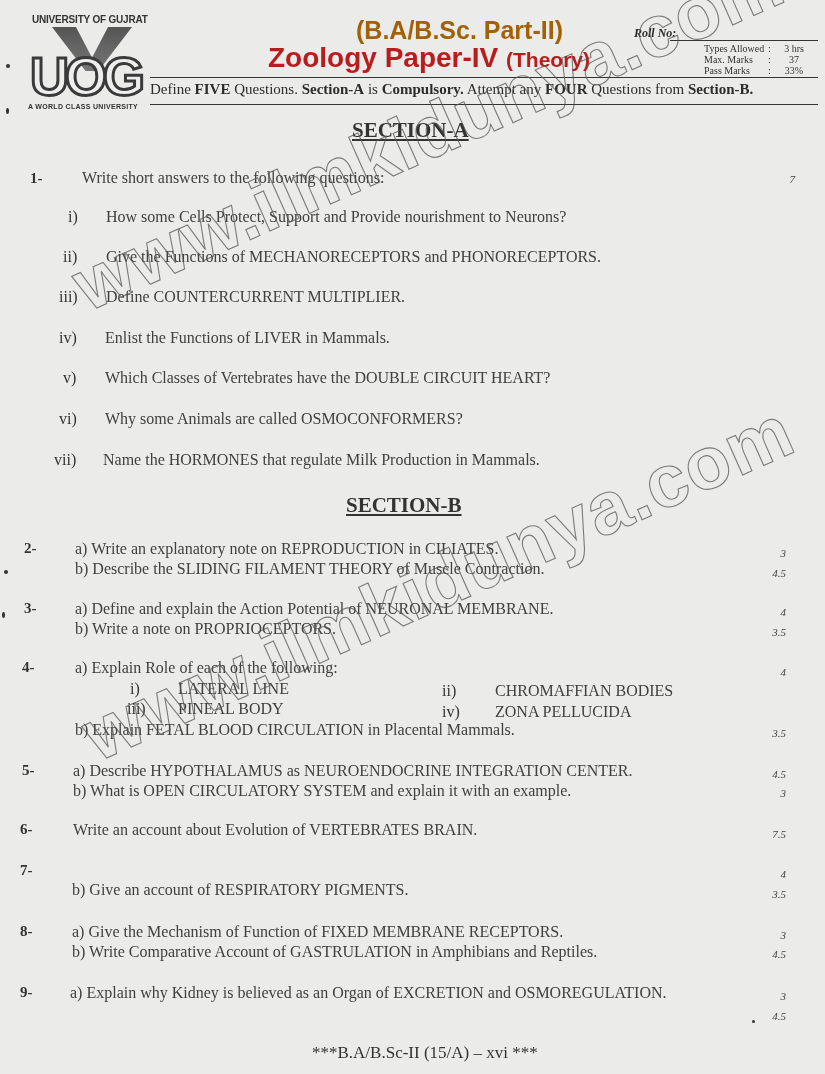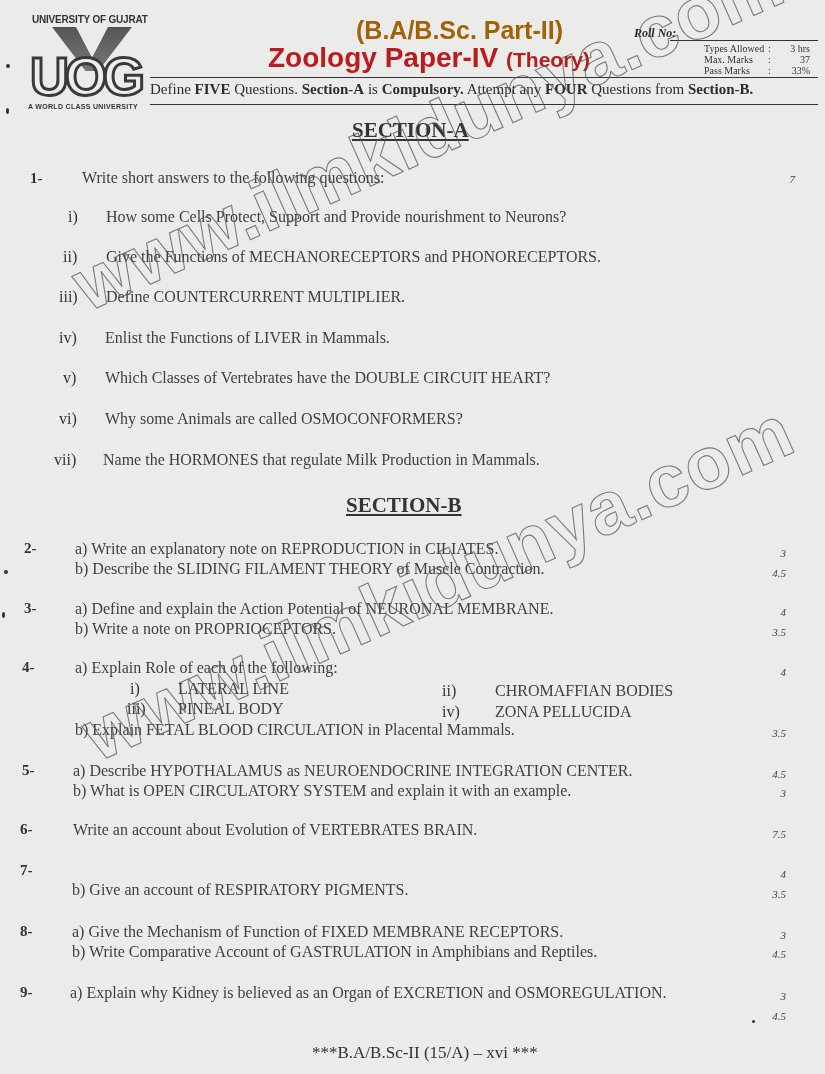--- a/index.html
+++ b/index.html
@@ -47,21 +47,21 @@
   .sub-title { position: absolute; left: 356px; top: 16px; font-family: "Liberation Sans", sans-serif; font-weight: bold; font-size: 25px; color: #a16207; }
   .main-title { position: absolute; left: 268px; top: 42px; font-family: "Liberation Sans", sans-serif; font-weight: bold; font-size: 28px; color: #b91c1c; white-space: nowrap; }
   .main-title .theory { font-size: 21px; }
 
   .roll { position: absolute; left: 634px; top: 26px; font-size: 12px; font-style: italic; font-weight: bold; }
   .roll-line { position: absolute; left: 670px; top: 40px; width: 148px; border-bottom: 1px solid #333; }
   .meta { position: absolute; left: 704px; top: 43px; font-size: 10px; line-height: 11px; color: #333; }
   .meta-row { display: flex; }
   .meta-row .k { width: 64px; }
   .meta-row .c { width: 10px; }
-  .meta-row .v { width: 32px; text-align: right; }
+  .meta-row .v { width: 32px; text-align: center; }
 
   .rule-top { position: absolute; left: 150px; top: 77px; width: 668px; border-top: 1.5px solid #333; }
   .instr { position: absolute; left: 150px; top: 81px; font-size: 15px; white-space: nowrap; color: #2d2d2d; }
   .rule-bot { position: absolute; left: 150px; top: 104px; width: 668px; border-top: 1.5px solid #333; }
 
   .section-h { position: absolute; font-size: 21px; font-weight: bold; text-decoration: underline; color: #333; }
 
   .qnum { position: absolute; font-size: 15px; font-weight: bold; color: #333; }
   .qtext { position: absolute; font-size: 16px; white-space: nowrap; color: #404040; }
   .roman { position: absolute; font-size: 16px; color: #333; }

